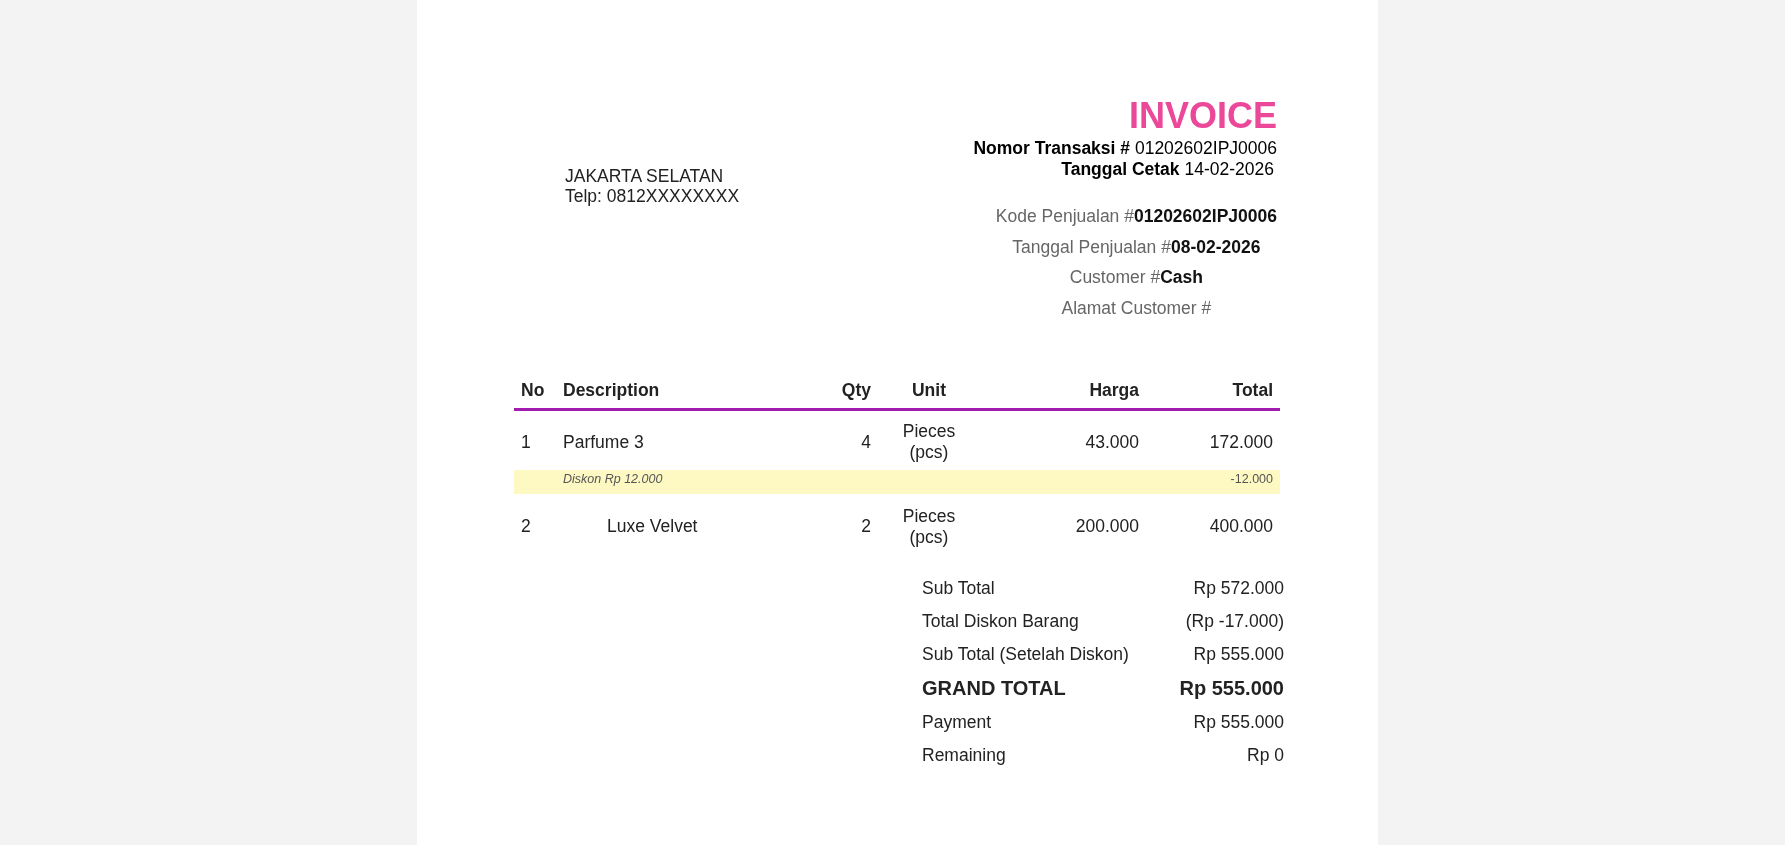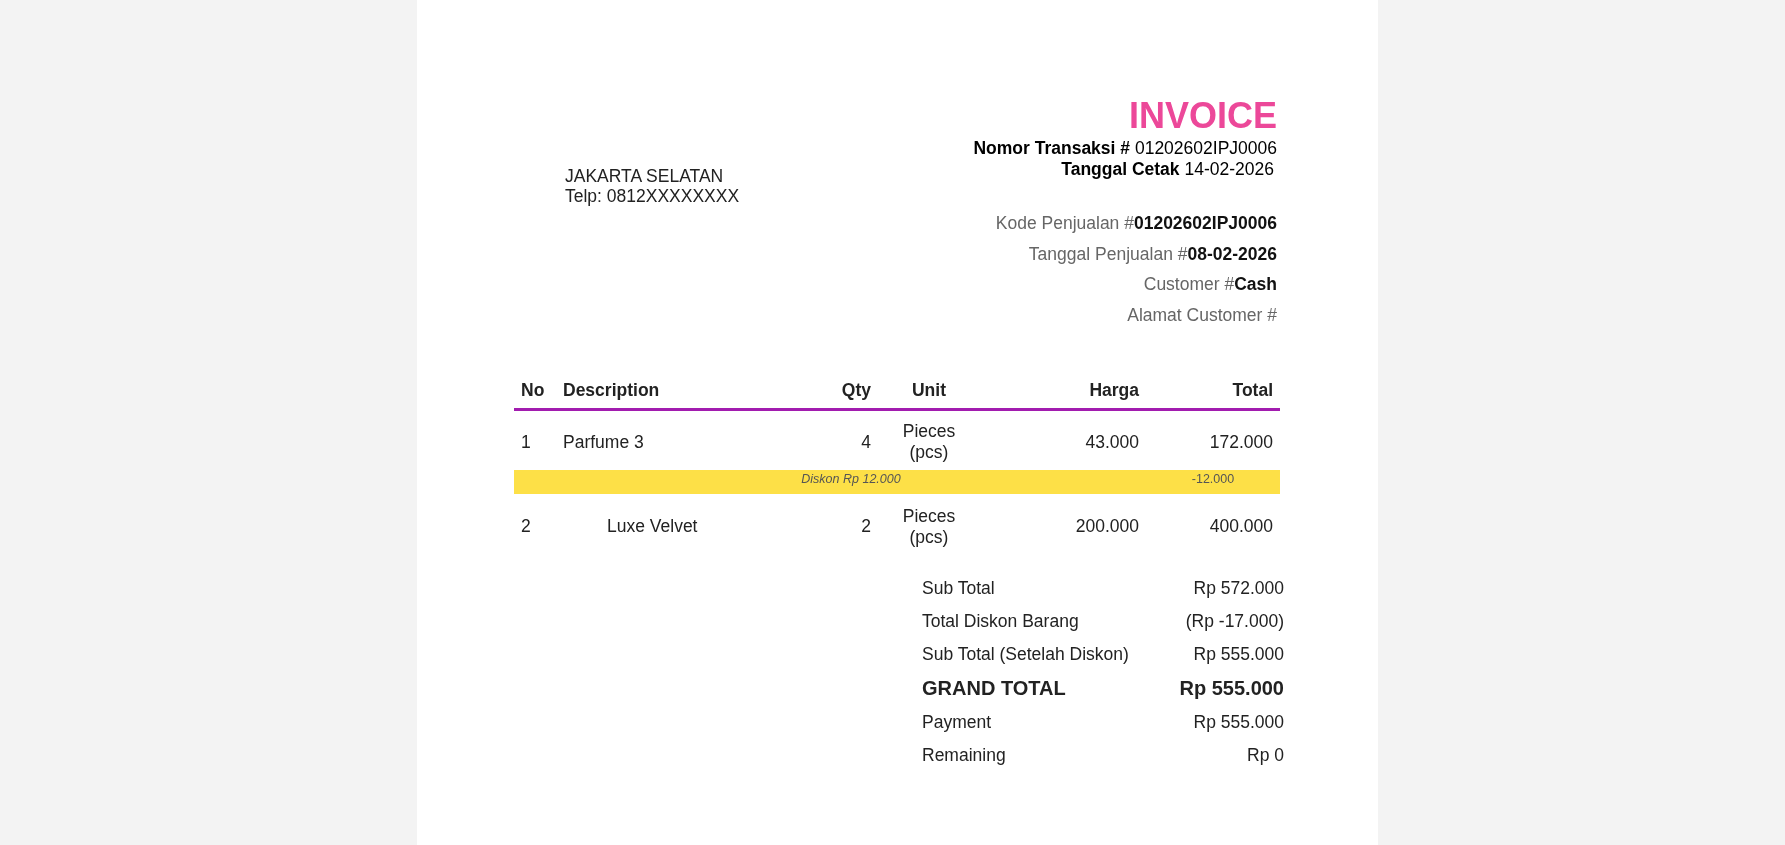--- a/index.html
+++ b/index.html
@@ -37,22 +37,22 @@
     }
     .meta-line {
       font-size: 17.5px;
       line-height: 21px;
       color: #000000;
     }
     .meta-line b { font-weight: bold; }
     .meta-line.tgl { padding-right: 3px; }
     .sale-info {
       position: absolute;
-      right: 101px; top: 208px;
-      text-align: right;
+      right: 101px; top: 201px;
+      text-align: center;
     }
     .sale-line {
       font-size: 17.5px;
       color: #666;
       line-height: 30.5px;
     }
     .sale-line b { color: #111; font-weight: bold; }
 
     table.items {
       position: absolute;
@@ -70,26 +70,25 @@
       vertical-align: middle;
     }
     table.items td {
       padding: 0 7px;
       color: #222;
       vertical-align: middle;
     }
     table.items tr.item-row td { height: 61px; padding-top: 4px; }
     table.items tr.disc-row td {
       height: 24px;
-      background: #fde047;
+      background: #fef9c3;
       font-size: 12.5px;
       color: #555;
       vertical-align: top;
       padding-top: 2px;
-      text-align: center;
     }
     table.items tr.disc-row td.disc-label { font-style: italic; }
     .c-no { width: 42px; text-align: left; }
     .c-desc { text-align: left; }
     .c-qty { width: 60px; text-align: right; }
     .c-unit { width: 102px; text-align: center; line-height: 21px; }
     .c-harga { width: 166px; text-align: right; }
     .c-total { width: 134px; text-align: right; }
     .desc-indent { padding-left: 51px !important; }
 

